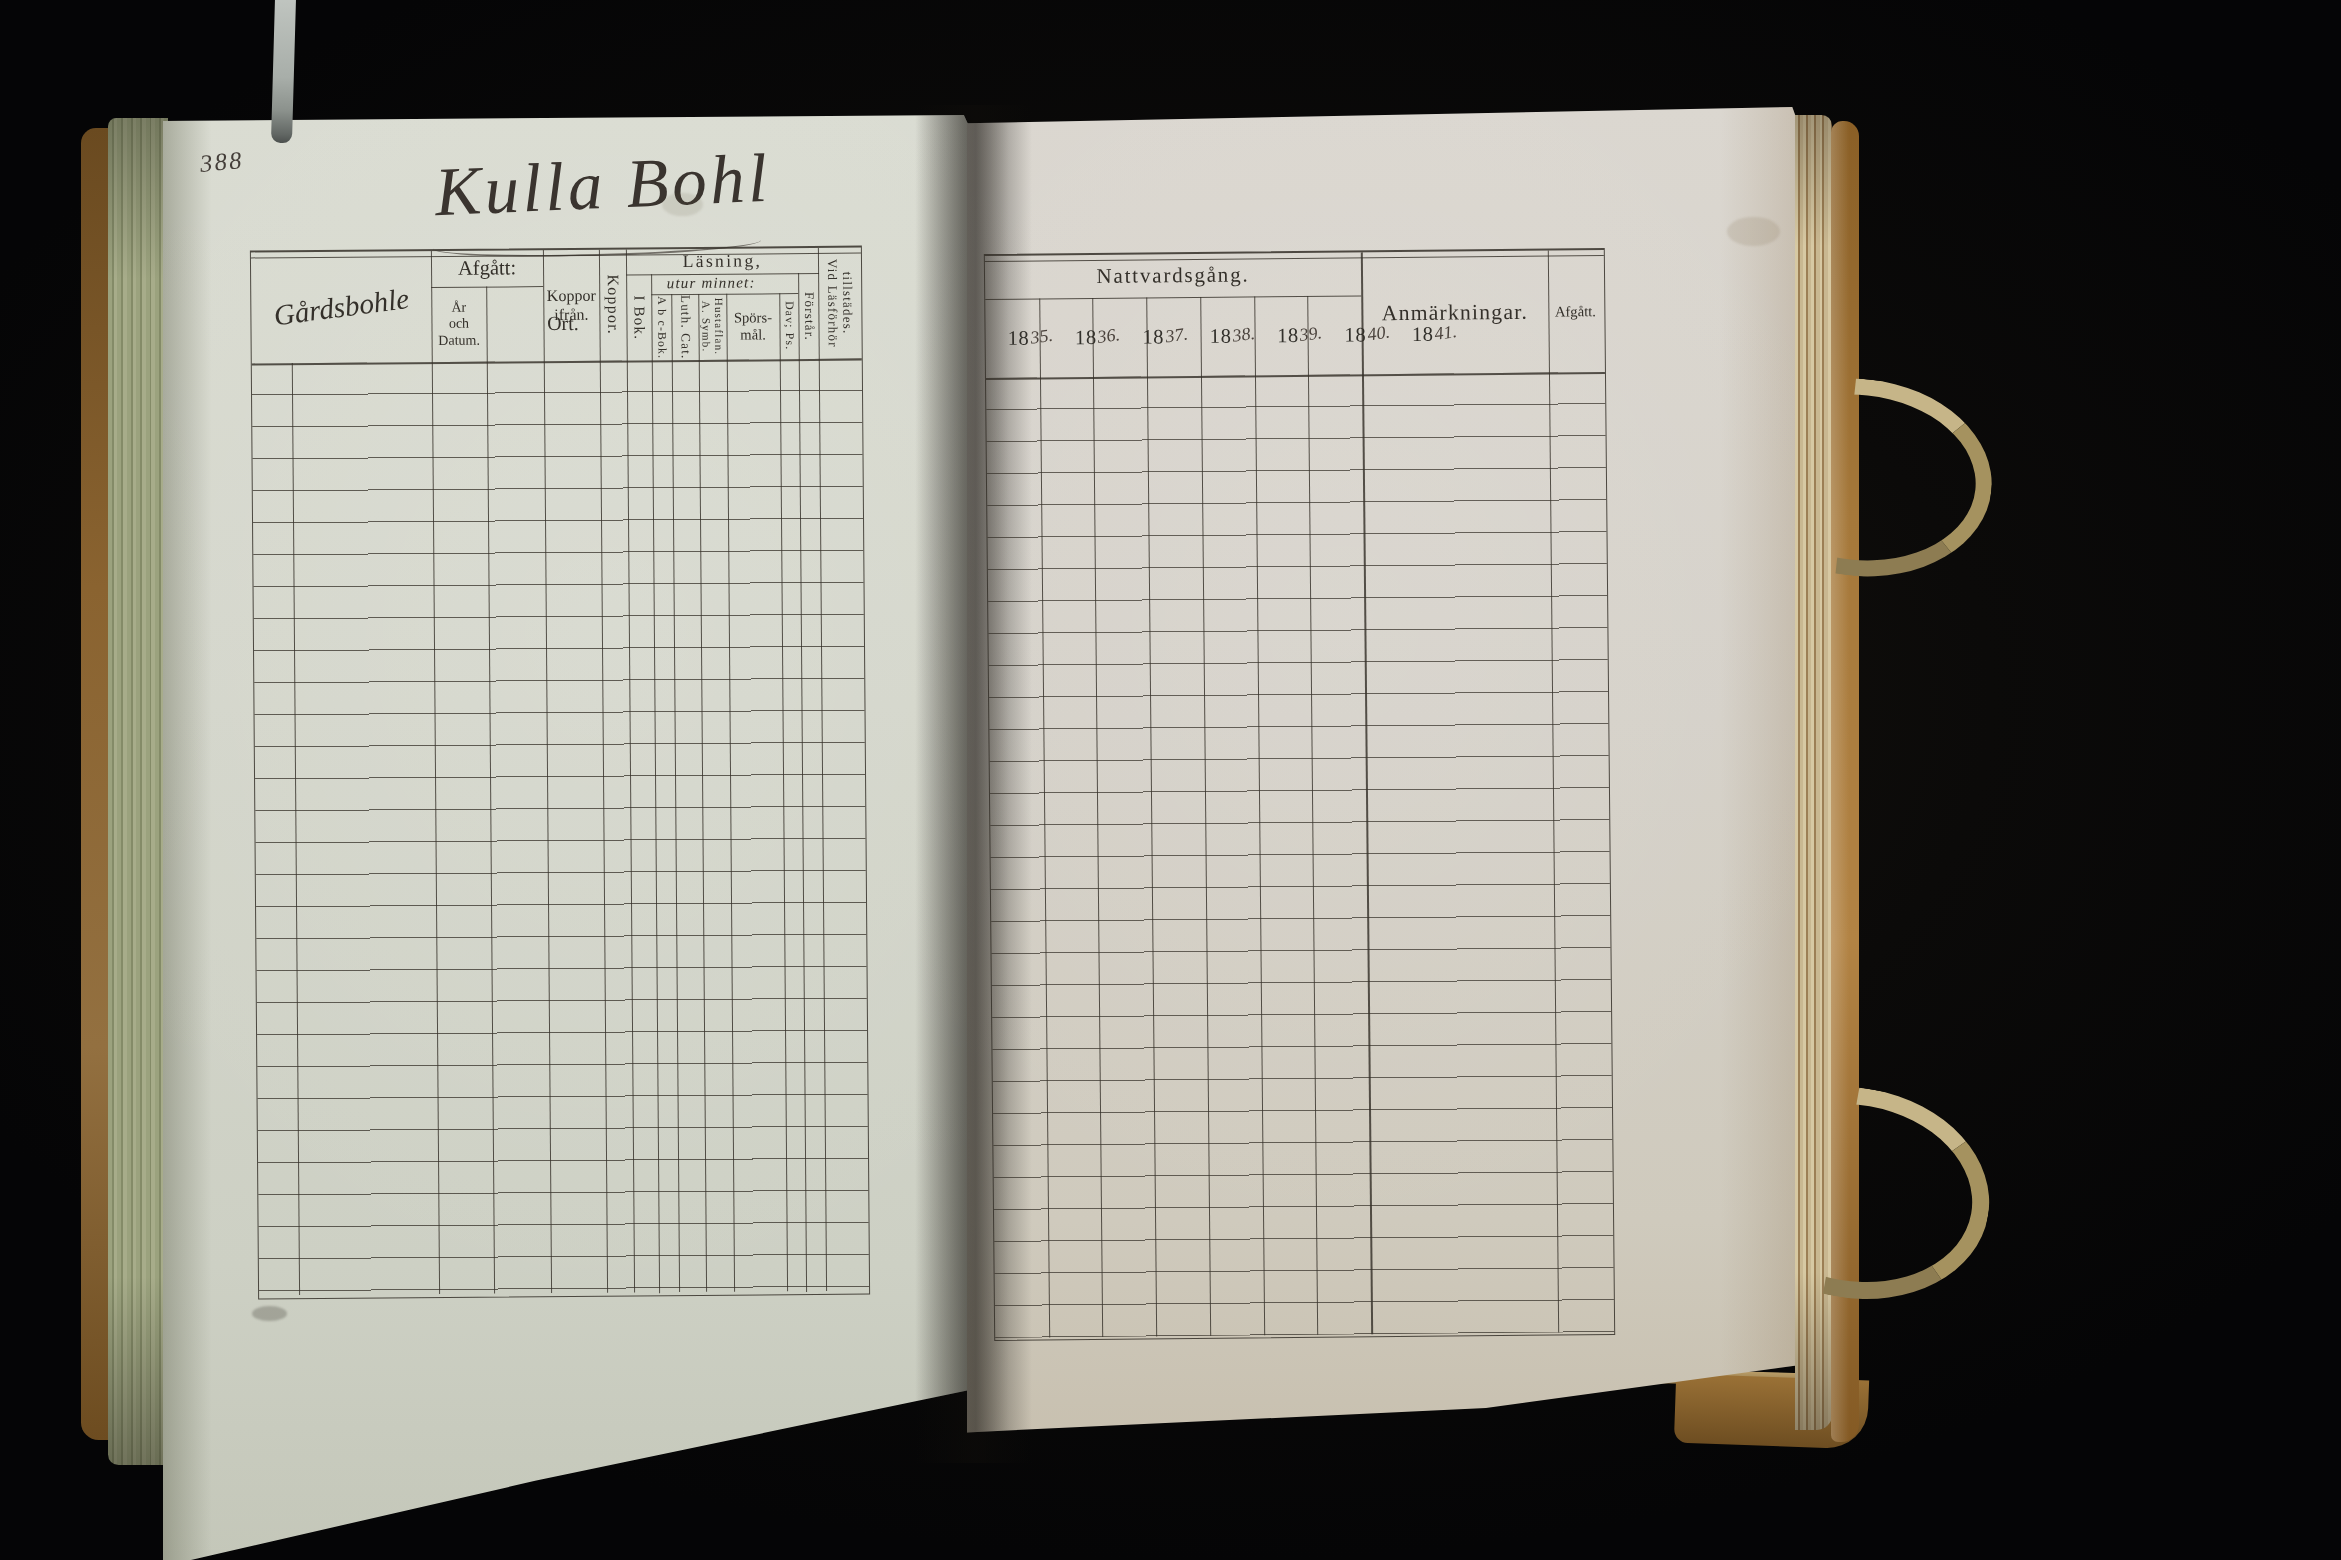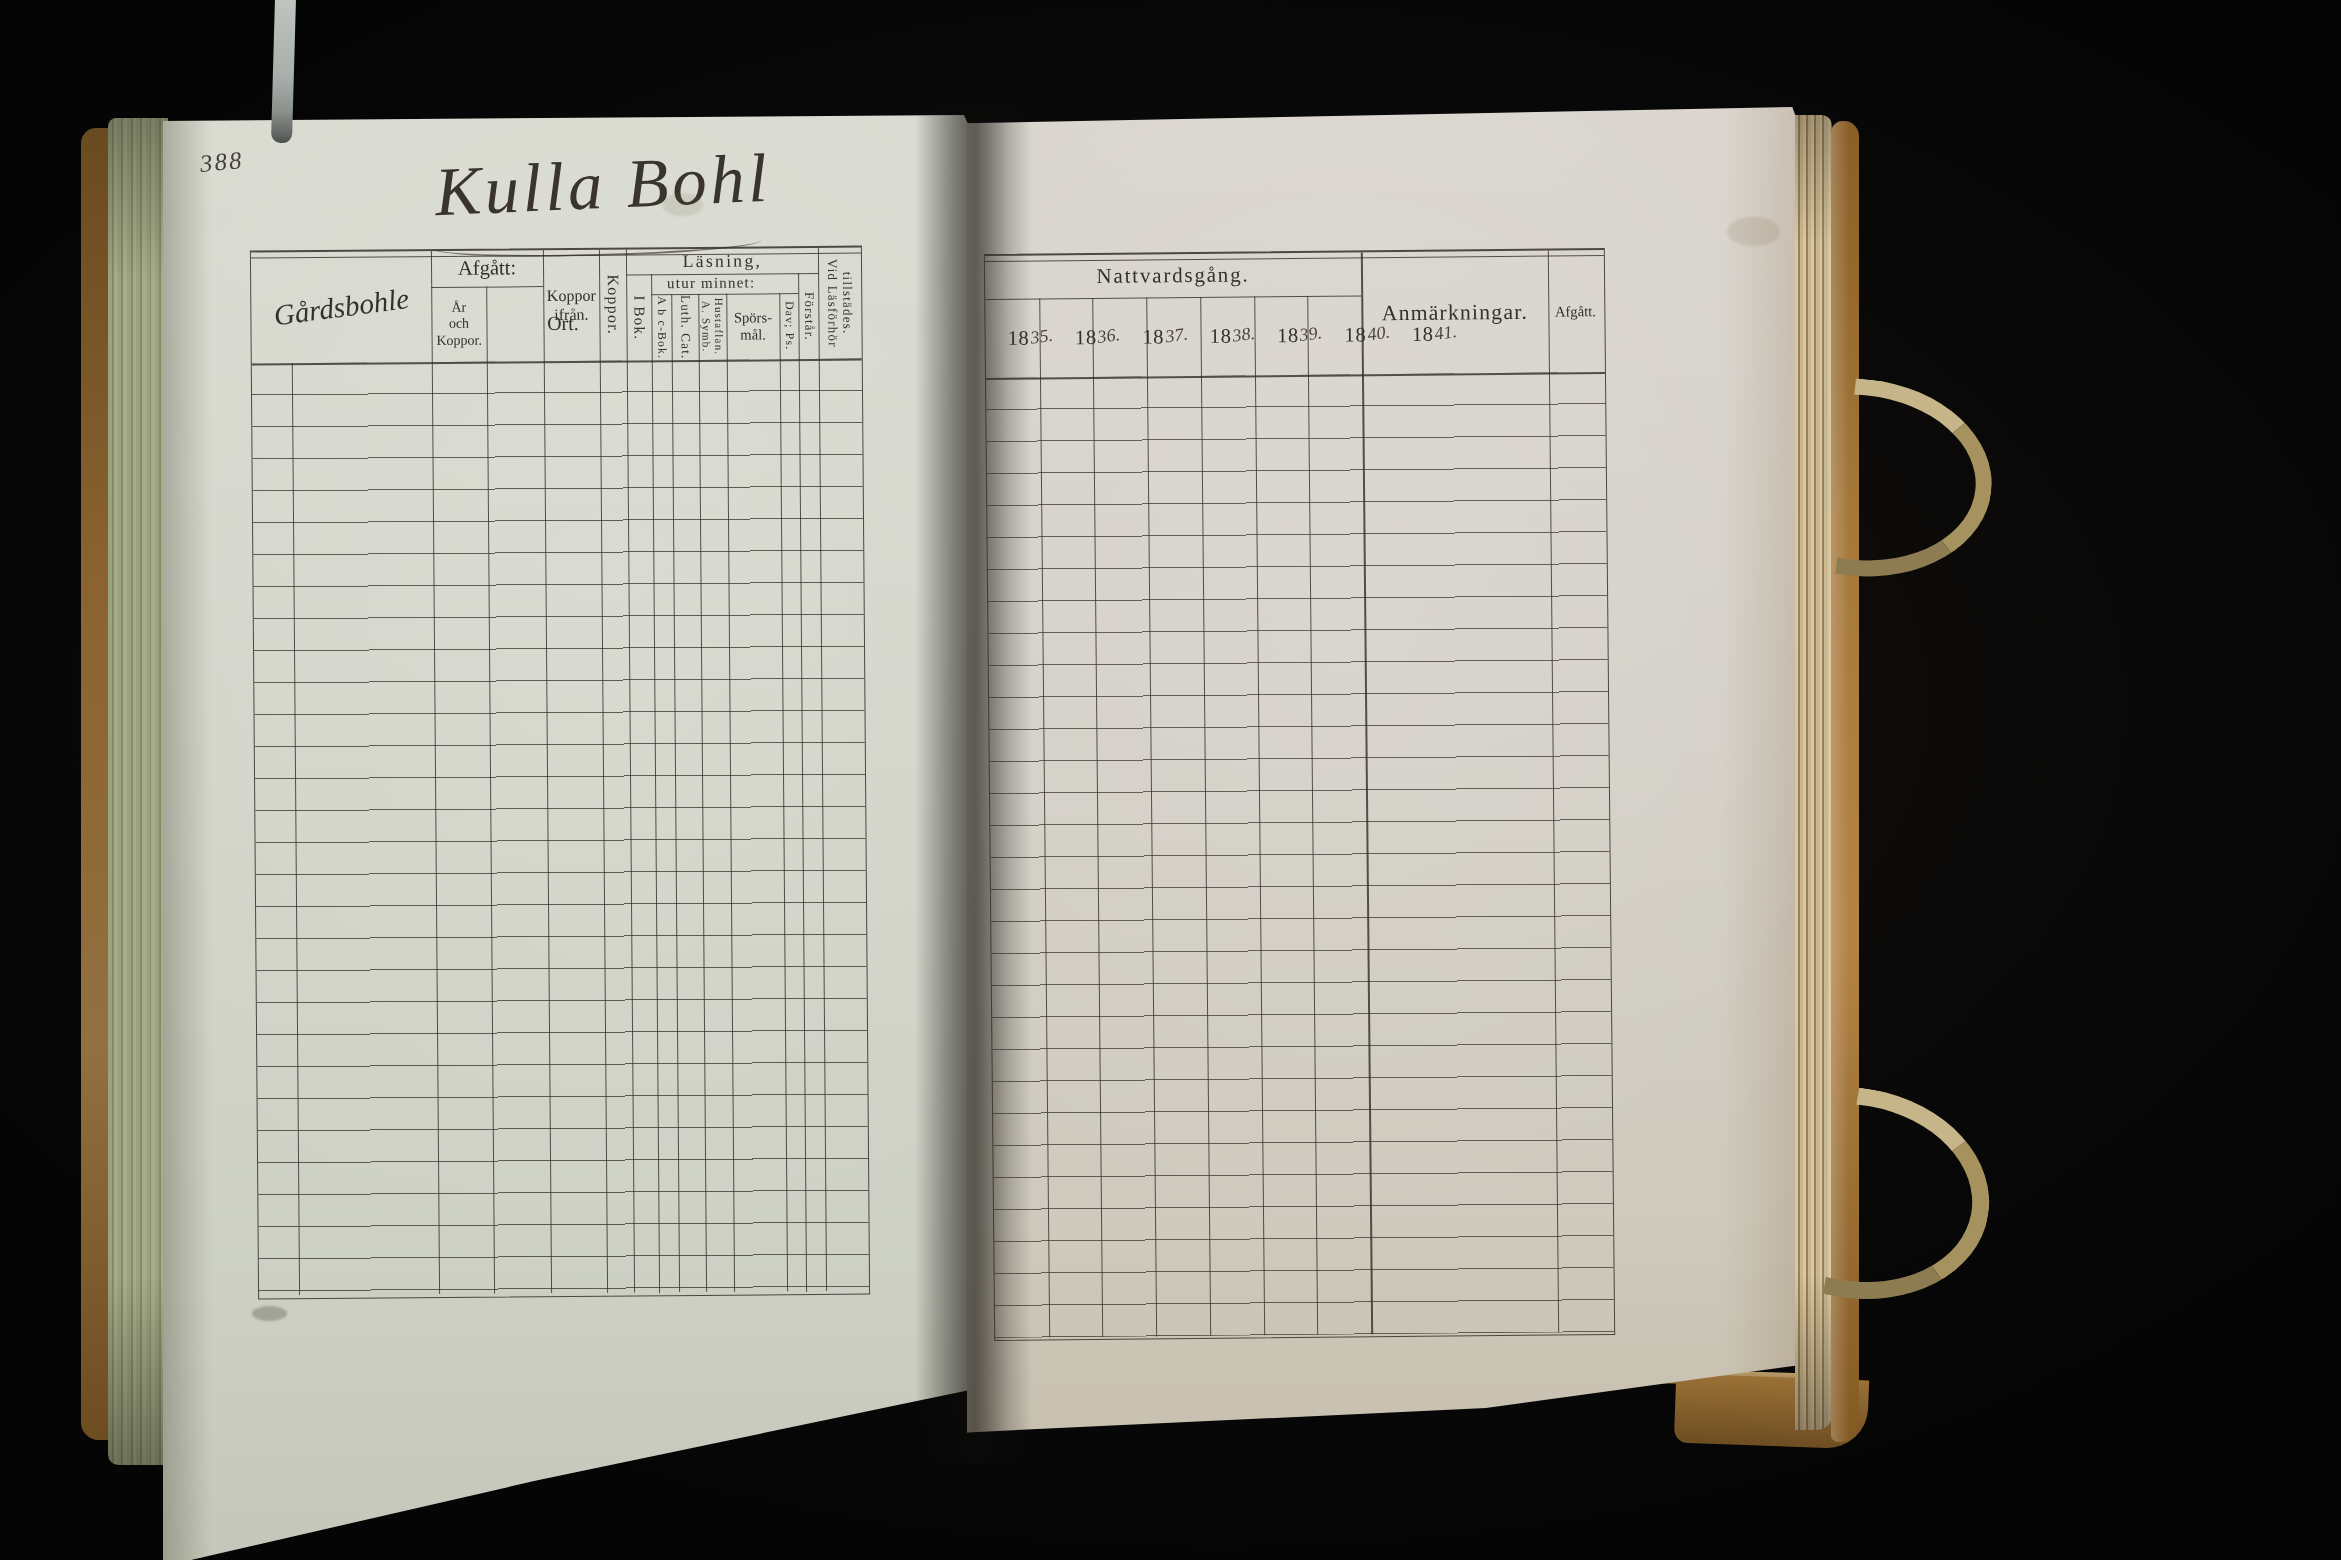--- a/index.html
+++ b/index.html
@@ -102,28 +102,28 @@
   <div class="abs script heading">Kulla Bohl</div>
   <div class="abs heading-swash"></div>
 
   <div class="abs ltable">
     <div class="hline ink inner-toprule"></div>
 
     <div class="cell script" style="left:0;top:0;width:180px;height:111px;font-size:29px;transform:rotate(-7deg);">Gårdsbohle</div>
     <div class="cell" style="left:180px;top:0;width:112px;height:36px;font-size:20.5px;">Afgått:</div>
     <div class="cell pre" style="left:180px;top:36px;width:55px;height:75px;font-size:14px;">År
 och
-Koppor.</div>
+Datum.</div>
     <div class="cell" style="left:235px;top:36px;width:57px;height:75px;font-size:20px;padding-left:48px;">Ort.</div>
     <div class="cell pre" style="left:292px;top:0;width:56px;height:111px;font-size:16px;">Koppor
 ifrån.</div>
     <div class="cell vlab" style="left:348px;top:0;width:27px;height:111px;font-size:16px;">Koppor.</div>
     <div class="cell" style="left:375px;top:0;width:193px;height:24.6px;font-size:17.6px;letter-spacing:2.3px;">Läsning,</div>
     <div class="cell vlab" style="left:375px;top:24.6px;width:25px;height:87px;font-size:15px;">I Bok.</div>
-    <div class="cell" style="left:400px;top:24.6px;width:120px;height:20.5px;font-size:15px;letter-spacing:1.2px;">utur minnet:</div>
+    <div class="cell" style="left:400px;top:24.6px;width:120px;height:20.5px;font-size:15px;letter-spacing:1.2px;font-style:italic;">utur minnet:</div>
     <div class="cell vlab" style="left:400px;top:45px;width:20px;height:66px;font-size:11.7px;">A b c-Bok.</div>
     <div class="cell vlab" style="left:420px;top:45px;width:27px;height:66px;font-size:13px;">Luth. Cat.</div>
     <div class="cell" style="left:447px;top:45px;width:28px;height:66px;">
       <span class="vlab" style="font-size:11px;">A. Symb.</span>
       <span class="vlab" style="font-size:11px;">Hustaflan.</span>
     </div>
     <div class="cell pre" style="left:475px;top:45px;width:53px;height:66px;font-size:14.6px;">Spörs-
 mål.</div>
     <div class="cell vlab" style="left:528px;top:45px;width:19.3px;height:66px;font-size:11.7px;">Dav; Ps.</div>
     <div class="cell vlab" style="left:547px;top:24.6px;width:20.5px;height:87px;font-size:13px;">Förstår.</div>

